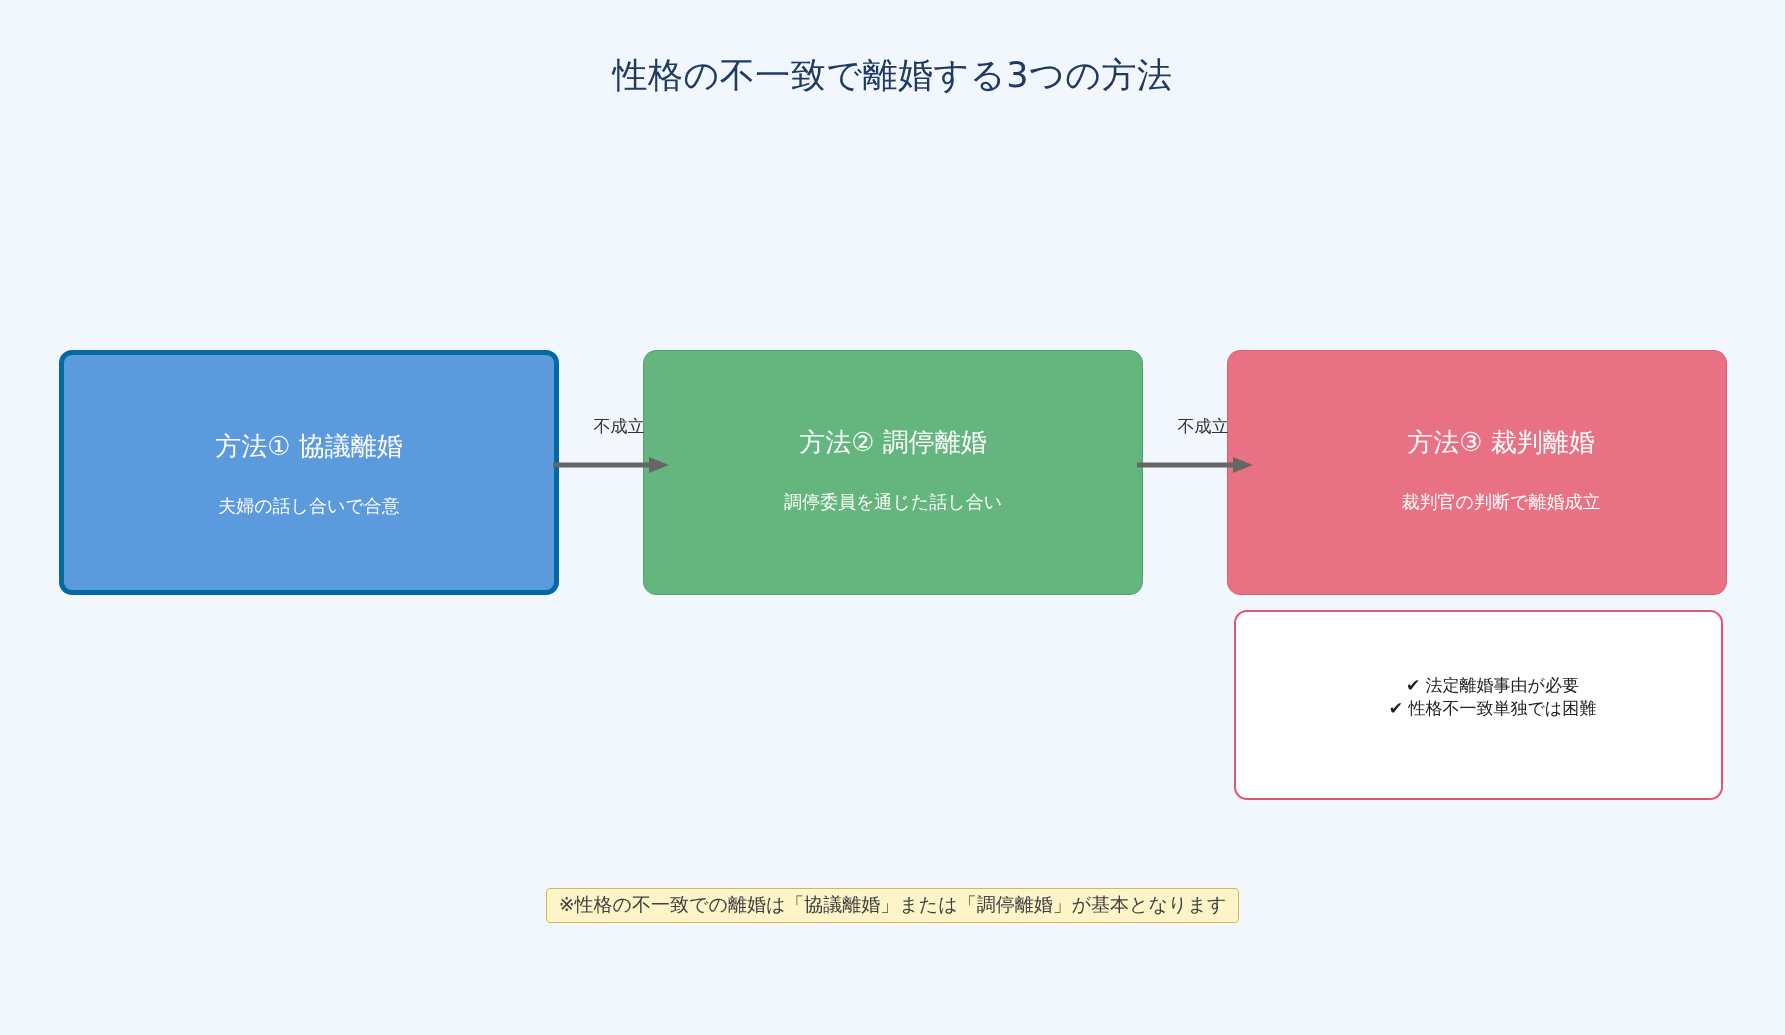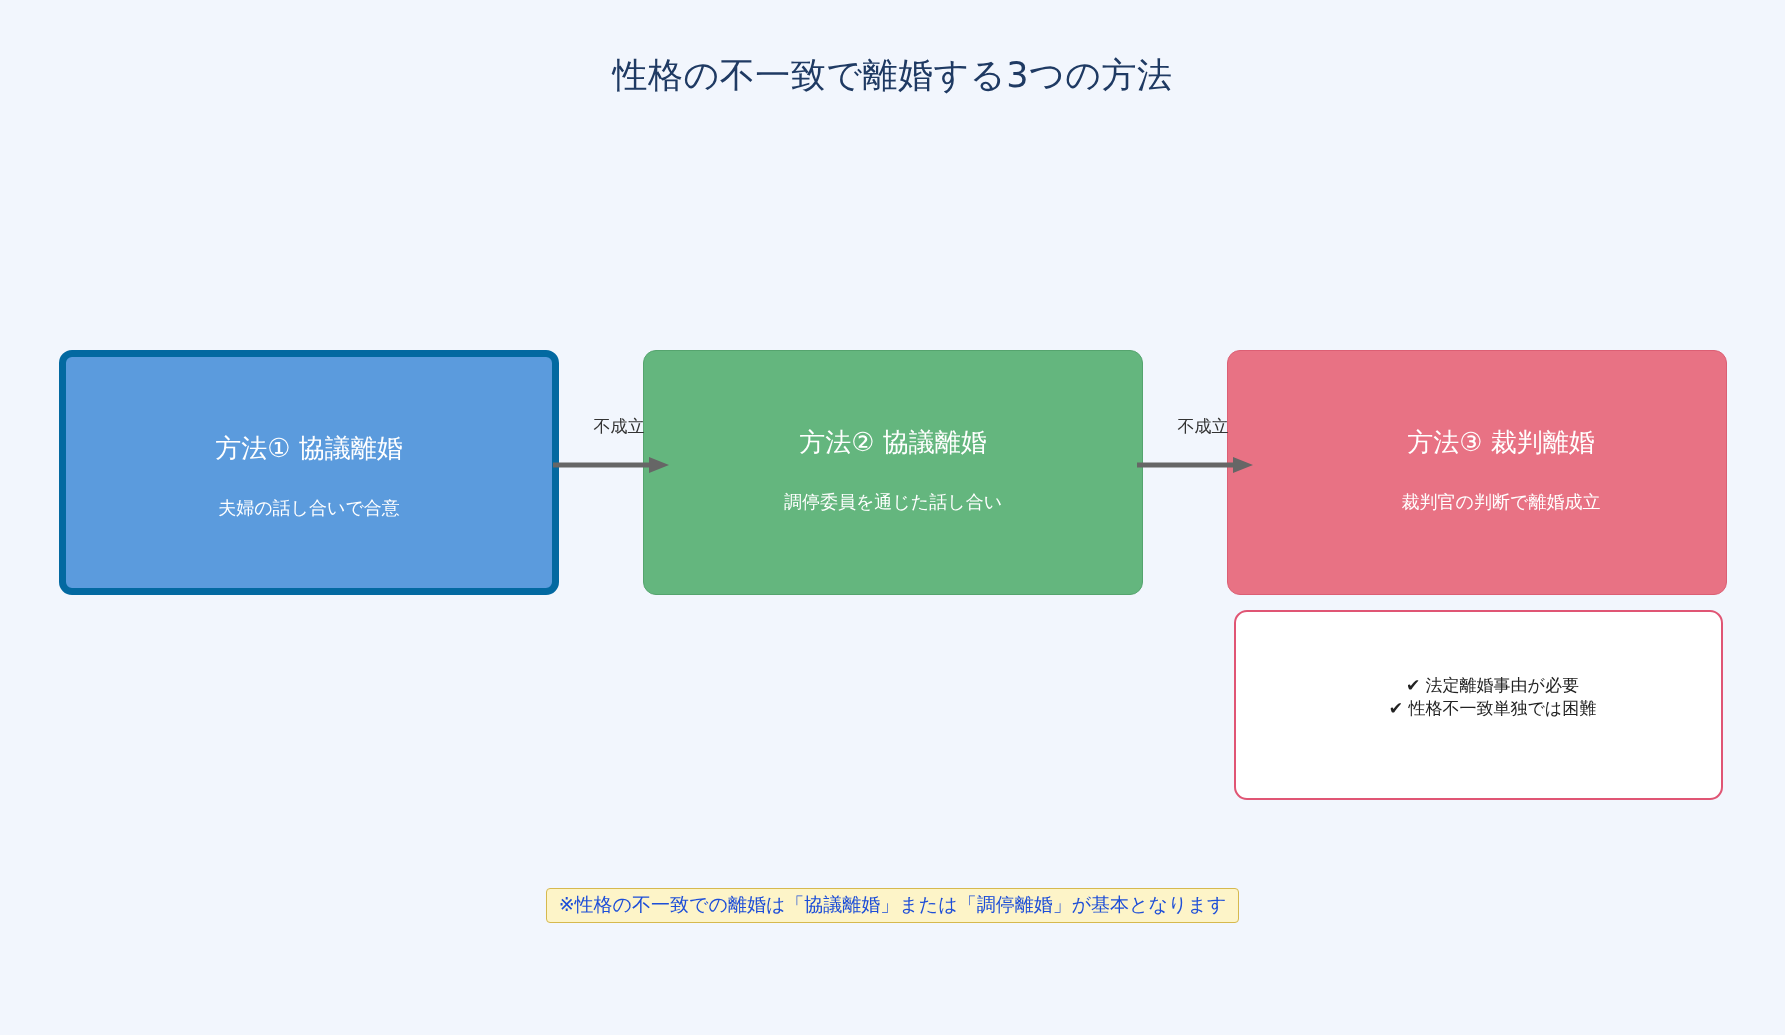--- a/index.html
+++ b/index.html
@@ -50,21 +50,21 @@
     font-size: 26px;
     line-height: 1;
     white-space: nowrap;
   }
   .method-box .m-sub {
     margin-top: 38px;
     font-size: 18px;
     line-height: 1;
     white-space: nowrap;
   }
-  #box-1 { left: 59px;   background: #5b9bdd; border: 7px solid #0369a1; }
+  #box-1 { left: 59px;   background: #5b9bdd; border: 5px solid #0369a1; }
   #box-2 { left: 643px;  background: #64b67e; border: 1px solid #55a46e; }
   #box-3 { left: 1227px; background: #e87284; border: 1px solid #dc5f74; padding-left: 48px; }
 
   
   .detail-box {
     position: absolute;
     top: 610px;
     width: 489px;
     height: 190px;
     background: #ffffff;
@@ -115,39 +115,39 @@
     width: 1785px;
     text-align: center;
   }
   .footer-note span {
     display: inline-block;
     background: #fdf4c8;
     border: 1px solid #d6b94e;
     border-radius: 4px;
     padding: 6px 12px 8px 12px;
     font-size: 19px;
-    color: #1d4ed8;
+    color: #404040;
     line-height: 1;
     white-space: nowrap;
   }
 </style>
 </head>
 <body>
 
 <div class="canvas">
 
   <div class="title">性格の不一致で離婚する3つの方法</div>
 
   <div class="method-box" id="box-1">
     <div class="m-title">方法①  協議離婚</div>
     <div class="m-sub">夫婦の話し合いで合意</div>
   </div>
 
   <div class="method-box" id="box-2">
-    <div class="m-title">方法②  協議離婚</div>
+    <div class="m-title">方法②  調停離婚</div>
     <div class="m-sub">調停委員を通じた話し合い</div>
   </div>
 
   <div class="method-box" id="box-3">
     <div class="m-title">方法③  裁判離婚</div>
     <div class="m-sub">裁判官の判断で離婚成立</div>
   </div>
 
 
 

